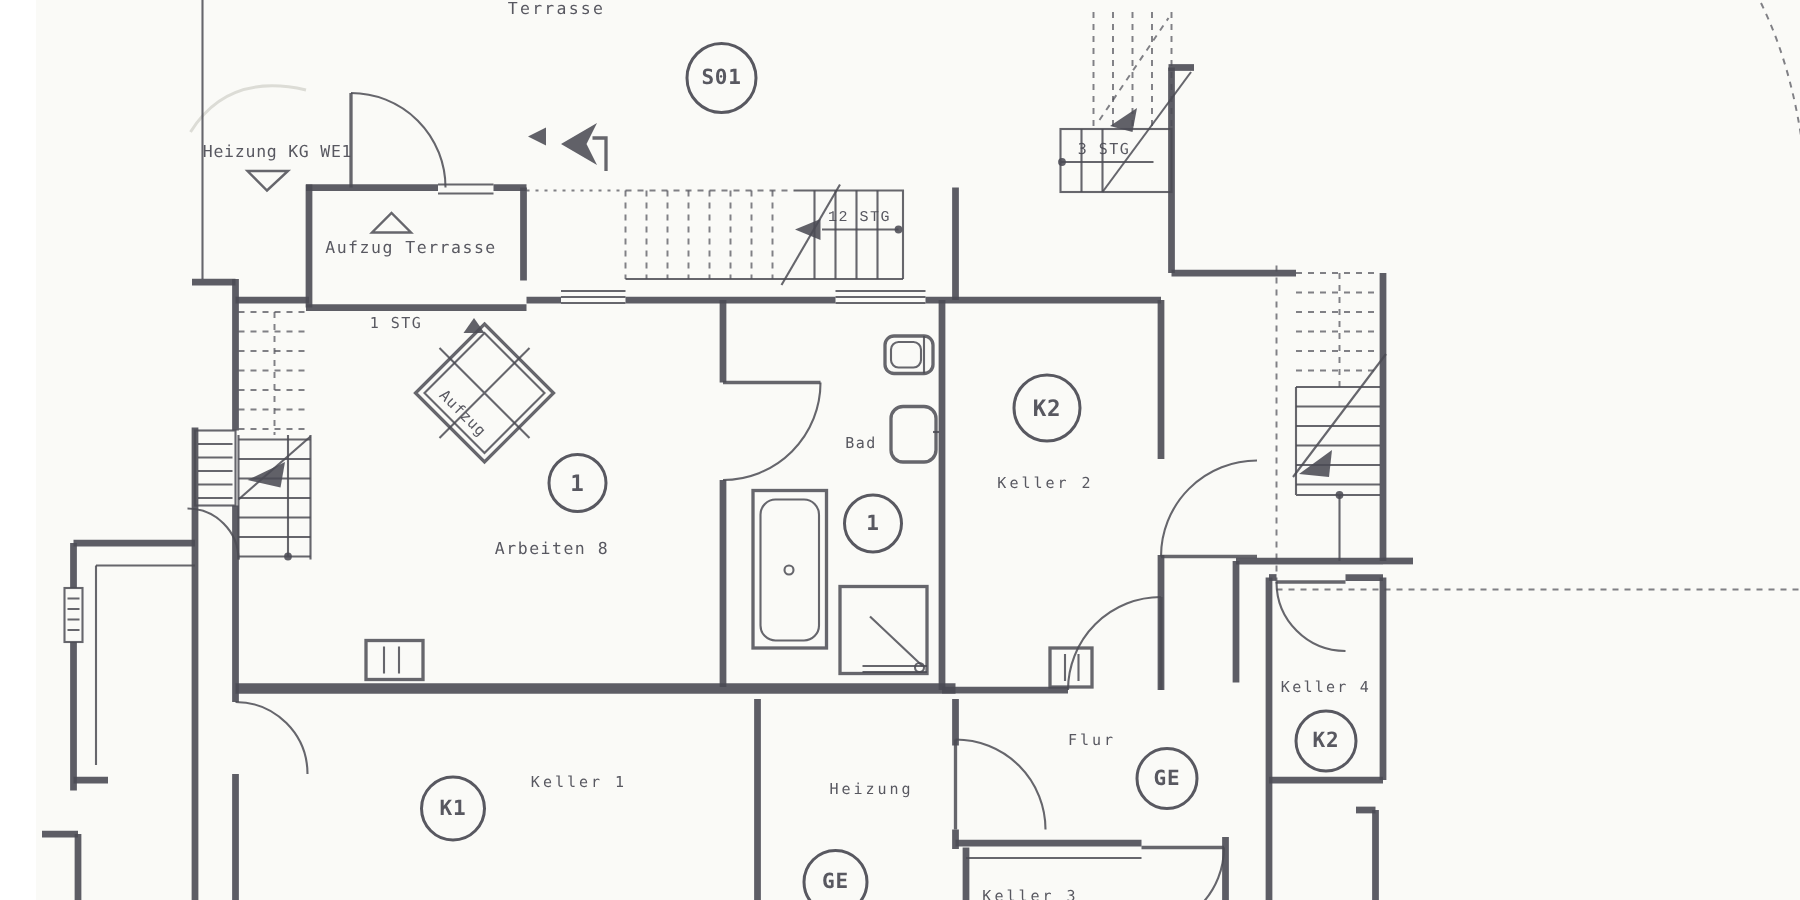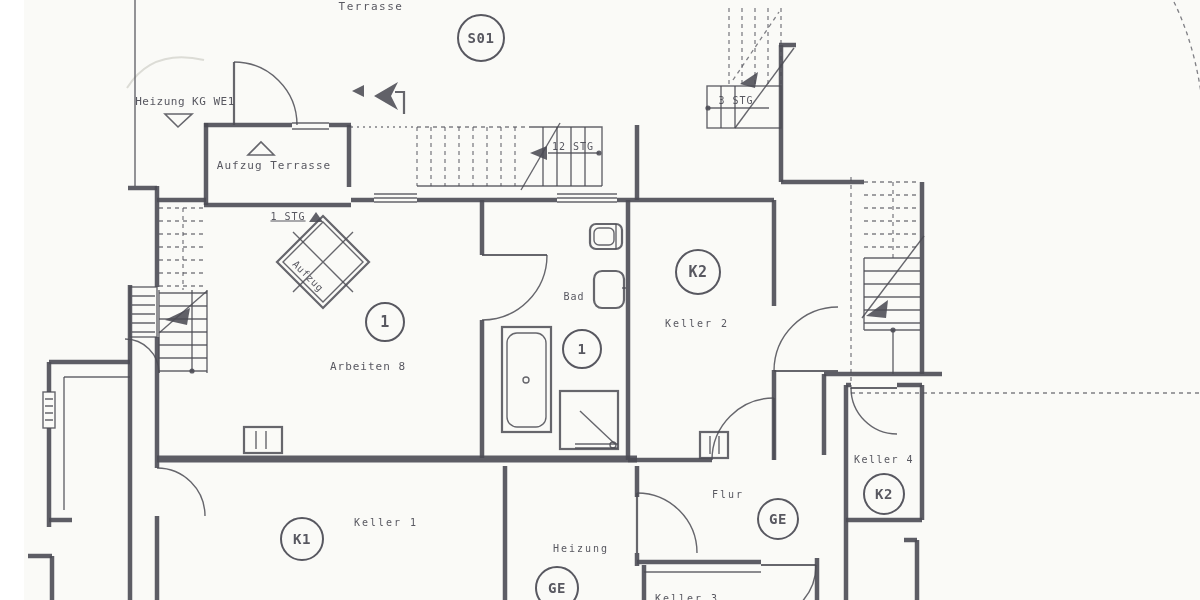--- a/index.html
+++ b/index.html
@@ -243,36 +243,36 @@
         <polygon class="fil" points="350,96 374,82 367,96 374,110"></polygon>
         <path class="tn2" d="M371,92 H380 V114"></path>
       </g>
     </g>
   </svg>
 
   <div class="lbl" style="left:347px; top:6px;">Terrasse</div>
   <div class="lbl" style="left:161px; top:101px; letter-spacing:.5px;">Heizung KG WE1</div>
   <div class="lbl" style="left:250px; top:165px; letter-spacing:1px;">Aufzug Terrasse</div>
 
-  <div class="lbl small" style="left:264px; top:216px;text-decoration:underline;">1 STG</div>
-  <div class="lbl small" style="left:549px; top:146px;">12 STG</div>
+  <div class="lbl small" style="left:240px; top:216px;">1 STG</div>
+  <div class="lbl small" style="left:549px; top:146px;font-family:Liberation Mono, monospace;">12 STG</div>
   <div class="lbl small" style="left:712px; top:100px;">3 STG</div>
 
   <div class="lbl rot" style="left:284px; top:276px;">Aufzug</div>
 
   <div class="lbl" style="left:344px; top:366px; letter-spacing:1px;">Arbeiten 8</div>
   <div class="lbl small" style="left:536px; top:296px;padding-left:28px;">Bad</div>
   <div class="lbl small" style="left:673px; top:323px; letter-spacing:2px;text-align:center;">Keller 2</div>
   <div class="lbl small" style="left:362px; top:522px; letter-spacing:2px;">Keller 1</div>
-  <div class="lbl small" style="left:541px; top:548px; letter-spacing:2px;padding-left:32px;">Heizung</div>
+  <div class="lbl small" style="left:541px; top:527px; letter-spacing:2px;padding-left:32px;">Heizung</div>
   <div class="lbl small" style="left:704px; top:494px; letter-spacing:2px;">Flur</div>
   <div class="lbl small" style="left:860px; top:459px; letter-spacing:1.5px;">Keller 4</div>
   <div class="lbl small" style="left:663px; top:598px; letter-spacing:2px;">Keller 3</div>
 
-  <div class="badge" style="left:433px; top:14px;  width:44px; height:44px; font-size:14px;">S01</div>
+  <div class="badge" style="left:433px; top:28px;  width:44px; height:44px; font-size:14px;">S01</div>
   <div class="badge" style="left:341px; top:302px; width:36px; height:36px; font-size:15px;">1</div>
   <div class="badge" style="left:538px; top:329px; width:36px; height:36px; font-size:14px;">1</div>
   <div class="badge" style="left:651px; top:249px; width:42px; height:42px; font-size:15px;">K2</div>
   <div class="badge" style="left:839px; top:473px; width:38px; height:38px; font-size:14px;">K2</div>
   <div class="badge" style="left:256px; top:517px; width:40px; height:40px; font-size:14px;">K1</div>
   <div class="badge" style="left:733px; top:498px; width:38px; height:38px; font-size:14px;">GE</div>
   <div class="badge" style="left:511px; top:566px; width:40px; height:40px; font-size:14px;">GE</div>
 
 </div>
 

